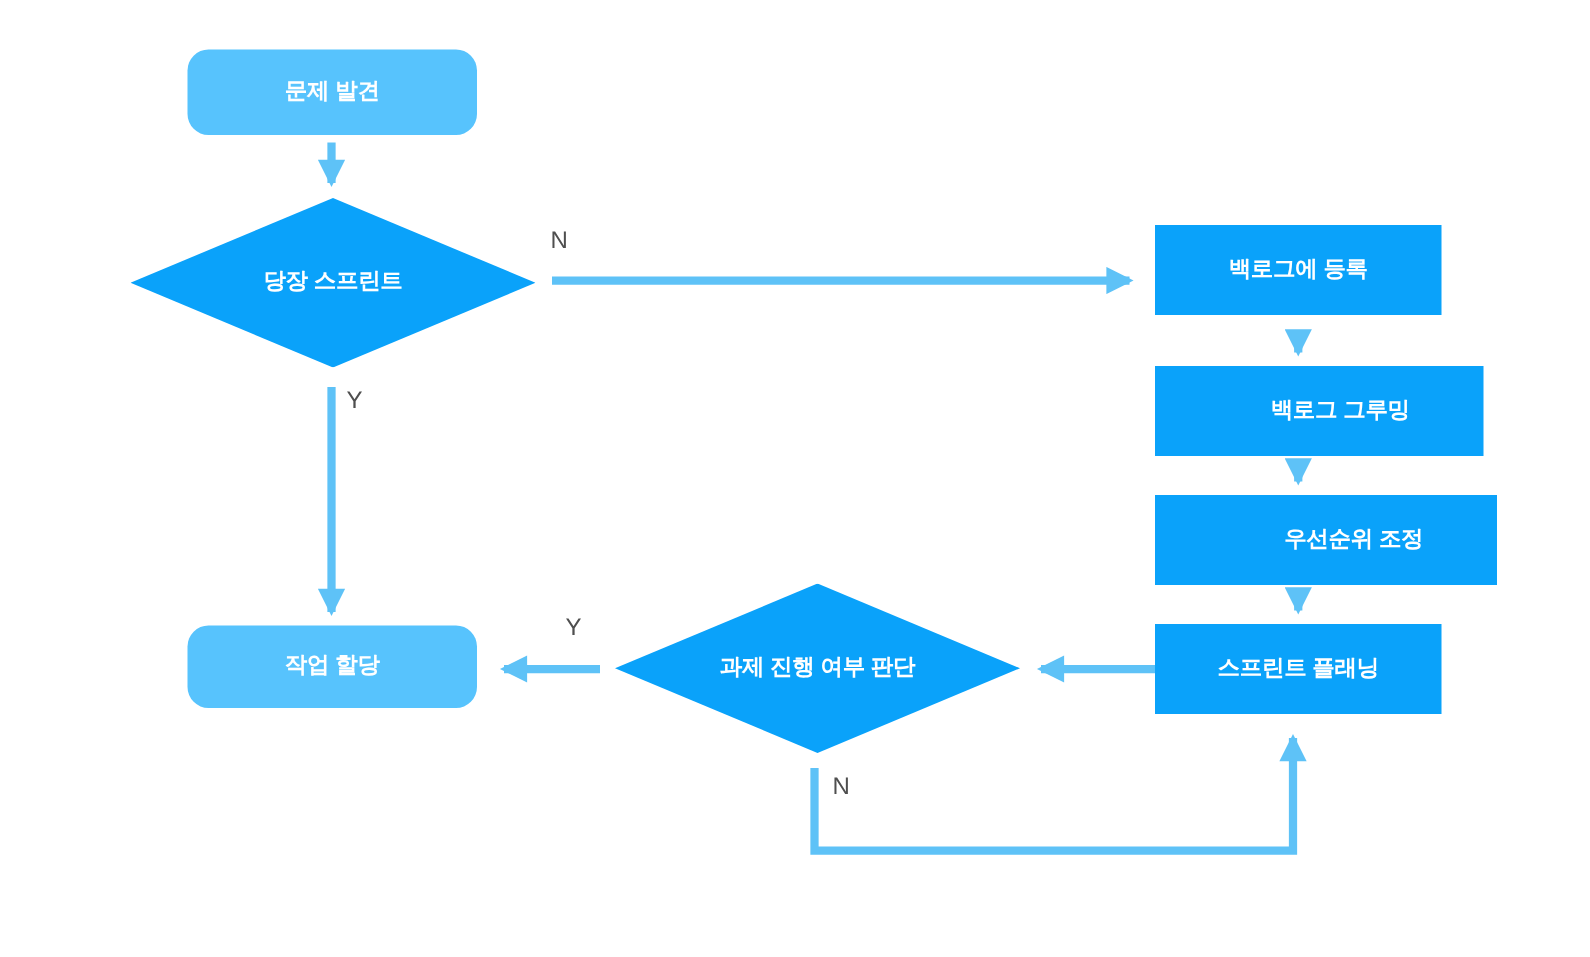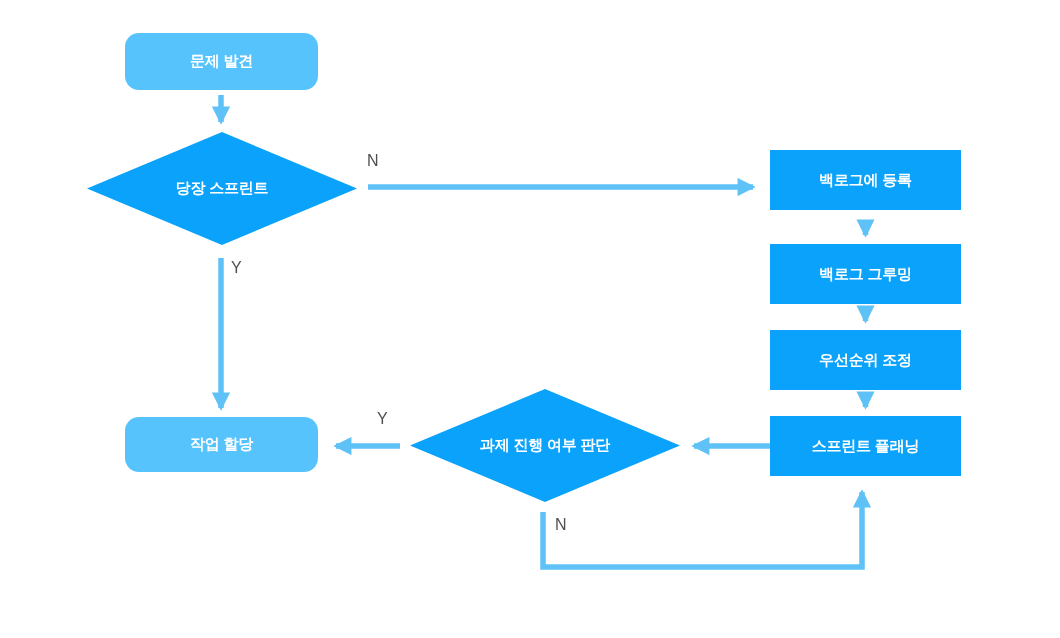--- a/index.html
+++ b/index.html
@@ -34,22 +34,22 @@
   .rect{background:var(--primary);}
   .diamond{
     background:var(--primary);
     clip-path:polygon(50% 0,100% 50%,50% 100%,0 50%);
   }
 
   
   .n-start{left:125px;top:33px;width:193px;height:57px;}
   .n-decision1{left:87px;top:132px;width:270px;height:113px;}
   .n-backlog-register{left:770px;top:150px;width:191px;height:60px;}
-  .n-backlog-grooming{left:770px;top:244px;width:191px;height:60px;}
-  .n-priority-adjust{left:770px;top:330px;width:191px;height:60px;}
+  .n-backlog-grooming{left:770px;top:244px;width:191px;height:60px;padding-left:28px;}
+  .n-priority-adjust{left:770px;top:330px;width:191px;height:60px;padding-left:37px;}
   .n-sprint-planning{left:770px;top:416px;width:191px;height:60px;}
   .n-decision2{left:410px;top:389px;width:270px;height:113px;}
   .n-task-assign{left:125px;top:417px;width:193px;height:55px;}
 
   .edge-label{
     position:absolute;
     color:var(--edge-label);
     font-size:16px;line-height:1;
     font-weight:normal;
   }

